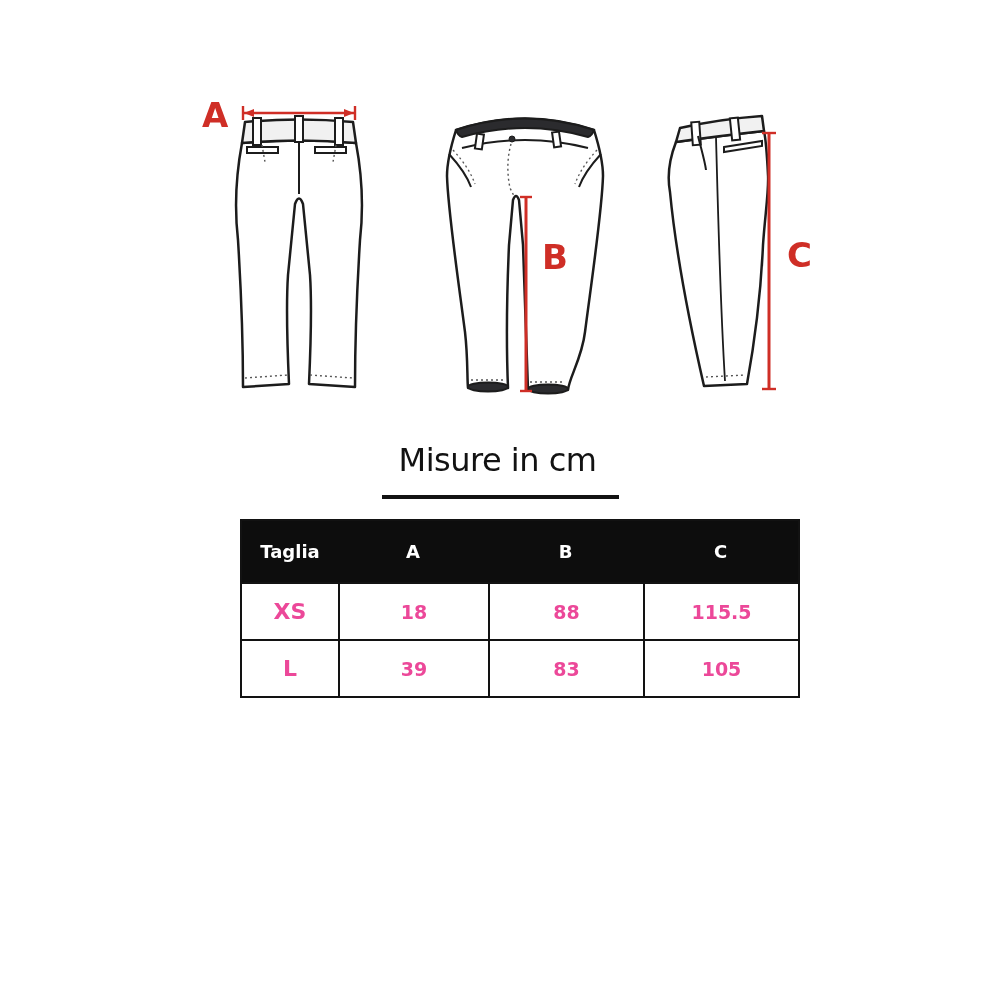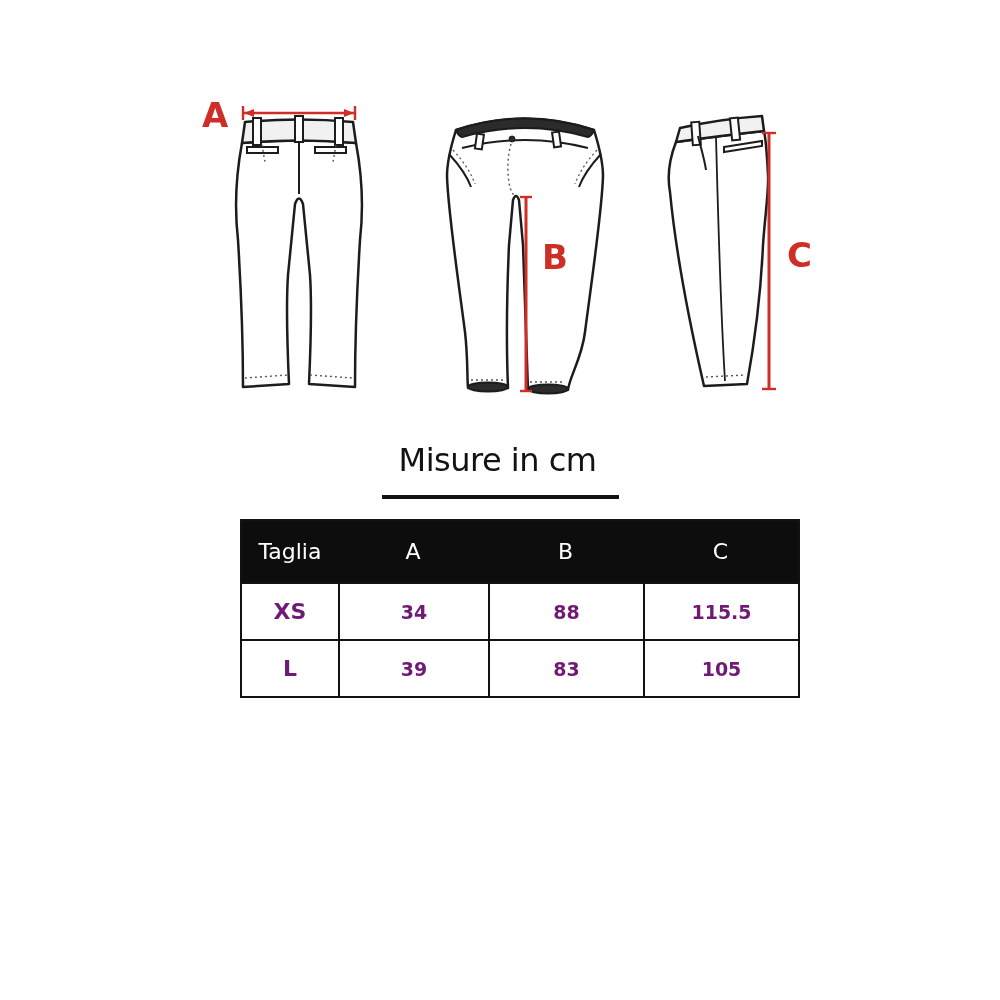--- a/index.html
+++ b/index.html
@@ -19,22 +19,22 @@
   }
   .title-underline{
     position:absolute;left:382px;top:495px;width:237px;height:4px;background:#121212;
   }
   .size-table{
     position:absolute;left:240px;top:519px;width:560px;height:179px;
     box-sizing:border-box;border:2px solid #121212;background:#ffffff;
   }
   .t-row{display:grid;grid-template-columns:96px 150px 155px 155px;width:556px;}
   .t-head{height:61px;background:#0d0d0d;color:#ffffff;}
-  .t-head .t-cell{font-size:22px;font-weight:400;border:none;}
-  .t-data{height:57px;color:#701a75;}
+  .t-head .t-cell{font-size:18px;font-weight:700;border:none;}
+  .t-data{height:57px;color:#ec4899;}
   .t-cell{
     display:flex;align-items:center;justify-content:center;box-sizing:border-box;
     font-weight:700;font-size:19px;
   }
   .t-data .t-cell{border-top:2px solid #121212;}
   .t-data .t-cell + .t-cell{border-left:2px solid #121212;}
   .t-data .t-size{font-size:22px;font-weight:800;}
 </style>
 </head>
 <body>
@@ -140,21 +140,21 @@
 
 <div class="size-table">
   <div class="t-row t-head">
     <div class="t-cell">Taglia</div>
     <div class="t-cell">A</div>
     <div class="t-cell">B</div>
     <div class="t-cell">C</div>
   </div>
   <div class="t-row t-data">
     <div class="t-cell t-size">XS</div>
-    <div class="t-cell">34</div>
+    <div class="t-cell">18</div>
     <div class="t-cell">88</div>
     <div class="t-cell">115.5</div>
   </div>
   <div class="t-row t-data">
     <div class="t-cell t-size">L</div>
     <div class="t-cell">39</div>
     <div class="t-cell">83</div>
     <div class="t-cell">105</div>
   </div>
 </div>

